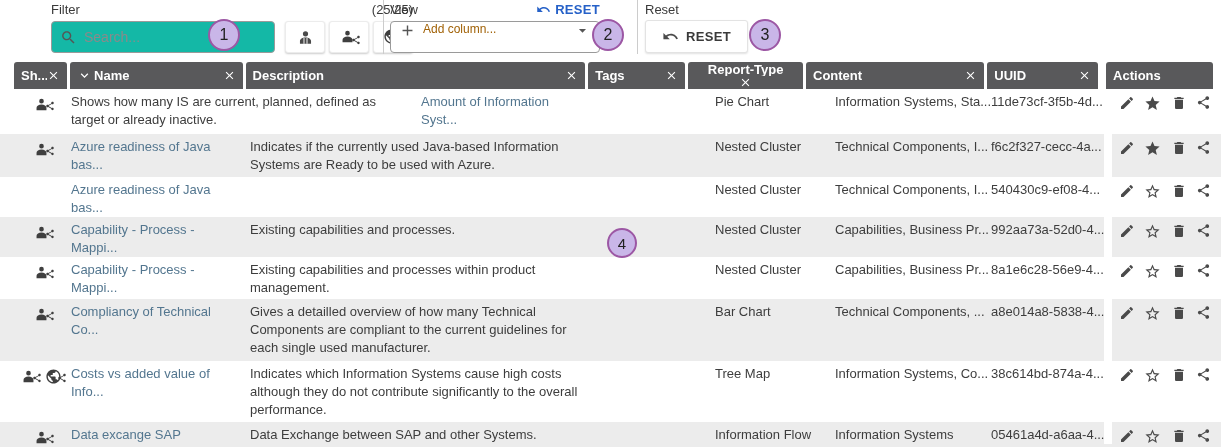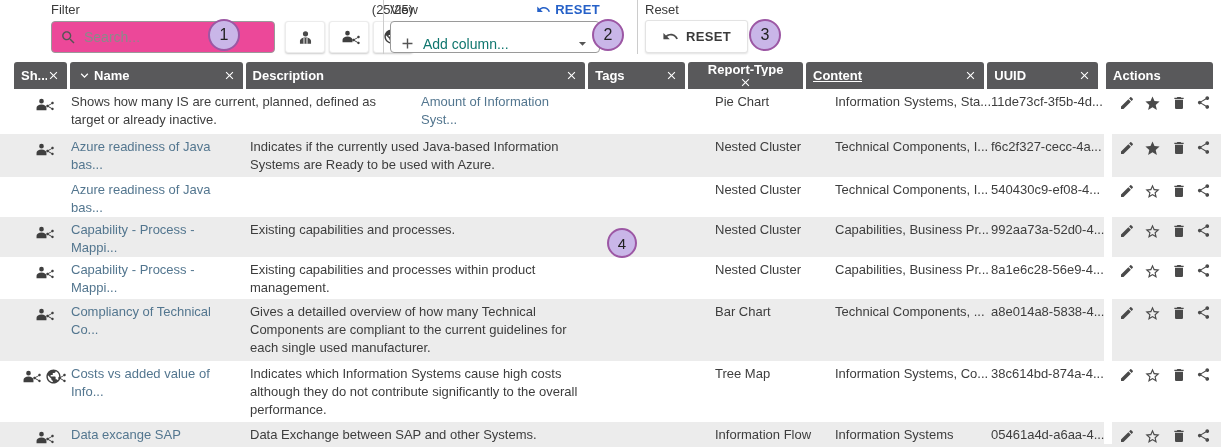--- a/index.html
+++ b/index.html
@@ -5,31 +5,31 @@
   * { margin:0; padding:0; box-sizing:border-box; }
   body { font-family:"Liberation Sans", sans-serif; background:#fff; color:#3d3d3d; }
   .page { position:relative; width:1221px; height:447px; overflow:hidden; background:#fff; }
 
   
   .toolbar { position:absolute; top:0; left:0; width:100%; height:62px; }
   .sec { position:absolute; top:2px; }
   .sec-head { display:flex; justify-content:space-between; align-items:center; font-size:13px; color:#3a3a3a; height:15px; }
   .sec-filter { left:4px; width:362px;margin-left:47px; }
   .controls { display:flex; gap:4px; margin-top:4px; align-items:center; }
-  .search-box { width:226px; height:32px; border:1px solid #9a9a9a; border-radius:4px; display:flex; align-items:center; padding:0 8px; gap:7px; background:#ec4899; }
+  .search-box { width:226px; height:32px; border:1px solid #9a9a9a; border-radius:4px; display:flex; align-items:center; padding:0 8px; gap:7px; background:#14b8a6; }
   .search-box input { border:none; outline:none; font-size:14px; color:#333; width:100%; font-family:inherit; background:transparent; }
   ::placeholder { color:#8a8a8a; opacity:1; }
   .icon-btn { width:40px; height:32px; background:#fff; border:1px solid #ececec; border-radius:3px;
               box-shadow:0 1px 2px rgba(0,0,0,.2); display:flex; align-items:center; justify-content:center;
               color:#4a4a4a; cursor:pointer; }
   .icon-btn:first-of-type { margin-left:6px; }
   .vdiv { position:absolute; top:0; width:1px; height:54px; background:#ccc; }
   .sec-view { left:390px; width:210px; }
   .reset-link { color:#2661c8; font-size:13px; font-weight:700; display:flex; align-items:center; gap:4px; cursor:pointer; letter-spacing:.3px; }
-  .dropdown { margin-top:4px; width:210px; height:32px; border:1px solid #9a9a9a; border-radius:4px; display:flex; align-items:flex-end; padding:0 8px; gap:7px; color:#0f766e; font-size:14px; cursor:pointer; background:#fff; }
+  .dropdown { margin-top:4px; width:210px; height:32px; border:1px solid #9a9a9a; border-radius:4px; display:flex; align-items:flex-start; padding:0 8px; gap:7px; color:#a16207; font-size:12px; cursor:pointer; background:#fff; }
   .dropdown .caret { margin-left:auto; color:#555; display:flex; }
   .dropdown .plus { color:#555; display:flex; }
   .sec-reset { left:645px; width:103px; }
   .reset-btn { margin-top:3px; width:103px; height:33px; background:#fff; border:1px solid #e3e3e3; border-radius:3px;
                box-shadow:0 1px 2px rgba(0,0,0,.12); display:flex; align-items:center; justify-content:center; gap:7px;
                font-size:13px; font-weight:700; color:#3a3a3a; letter-spacing:.3px; cursor:pointer; font-family:inherit; }
 
   
   .badge { position:absolute; width:32px; height:32px; border-radius:50%; background:#c9b6e8; border:2px solid #9c57a4;
            display:flex; align-items:center; justify-content:center; font-size:16px; color:#222; z-index:6; }
@@ -39,21 +39,21 @@
   .badge-4 { left:607px; top:228px; width:30px; height:30px; font-size:15px; }
 
   
   .table { position:absolute; top:62px; left:0; width:1221px; }
   .thead { display:flex; padding-left:14px; height:27px; }
   .th { background:#59595b; color:#fff; font-weight:700; font-size:13px; display:flex; align-items:center;
         justify-content:space-between; padding:0 7px; border-radius:3px 3px 0 0; margin-right:3px;
         white-space:nowrap; overflow:hidden; cursor:pointer; }
   .th .lbl-group { display:flex; align-items:center; gap:2px; overflow:hidden; }
   .th-0 { width:54px; } .th-1 { width:176px; } .th-2 { width:347px; } .th-3 { width:99px; }
-  .th-4 { width:117px;flex-direction:column; } .th-5 { width:182px;text-decoration:underline; } .th-6 { width:113px; margin-right:8px; }
+  .th-4 { width:117px;flex-direction:column; } .th-5 { width:182px; } .th-6 { width:113px; margin-right:8px; }
   .th-7 { width:109px; margin-right:8px; justify-content:flex-start; }
   .x-btn { display:flex; color:#fff; cursor:pointer; flex:none; }
 
   .trow { display:flex; }
   .trow-main { display:flex; padding-left:14px; width:1104px; }
   .trow-act { width:109px; margin-left:8px; display:flex; align-items:flex-start; padding:6px 10px 0 7px;
               justify-content:space-between; }
   .alt .trow-main, .alt .trow-act { background:#ececec; }
   .cell { padding-top:4px; font-size:13px; line-height:18px; }
   .c-shared { width:57px; display:flex; justify-content:center; gap:5px; padding-top:7px; }

